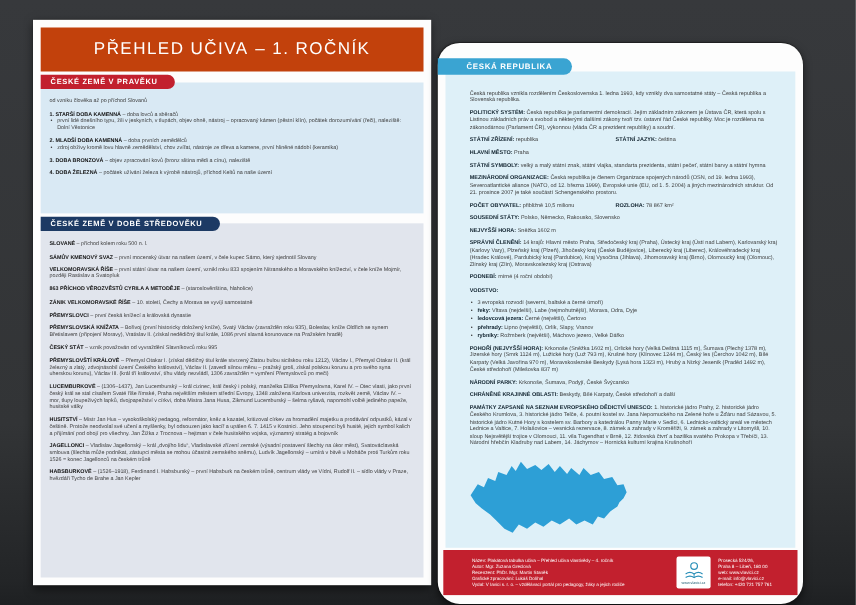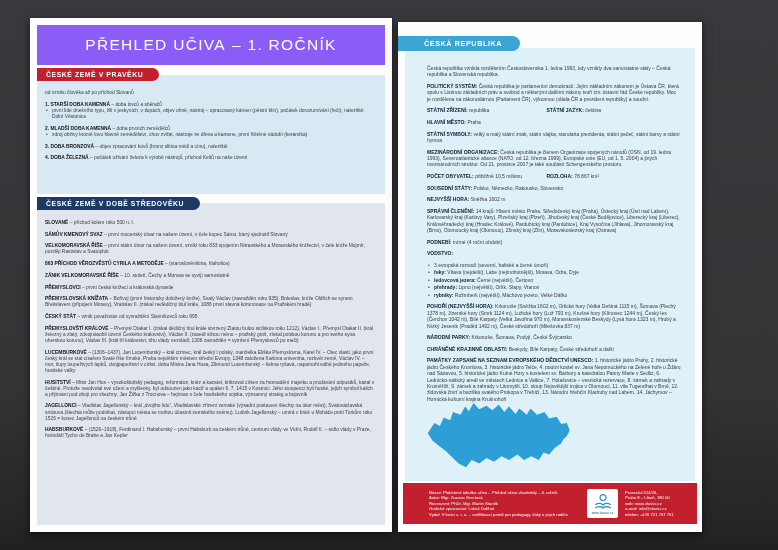--- a/index.html
+++ b/index.html
@@ -4,25 +4,25 @@
 <style>
   html,body{margin:0;padding:0;}
   body{
     width:778px;height:550px;position:relative;overflow:hidden;
     background:linear-gradient(180deg,#37393c 0%,#323436 70%,#232527 96%,#1e2022 100%);
     font-family:"Liberation Sans","DejaVu Sans",sans-serif;
     -webkit-font-smoothing:antialiased;
   }
   .page{position:absolute;background:#fdfdfd;box-shadow:0 3px 8px rgba(0,0,0,.55),0 0 1px rgba(0,0,0,.4);}
   #left-page{left:30px;top:18px;width:362px;height:514px;}
-  #right-page{left:398px;top:22px;width:304px;height:510px;}
+  #right-page{left:398px;top:39px;width:332px;height:510px;border-radius:20px;}
 
   
   .title-band{
-    position:absolute;left:7px;right:7px;top:7px;height:40px;background:#8b5cf6;
+    position:absolute;left:7px;right:7px;top:7px;height:40px;background:#c2410c;
     color:#fff;display:flex;align-items:center;justify-content:center;
     font-size:15.5px;letter-spacing:1.3px;white-space:nowrap;
   }
   .title-band .t-light{font-weight:400;margin:0 3px;}
   .title-band .t-bold{font-weight:800;margin:0 3px;}
 
   .pill{
     position:absolute;left:7px;height:13px;line-height:13px;color:#fff;
     font-size:6.8px;font-weight:bold;letter-spacing:.6px;
     padding:0 16px 0 9px;border-radius:0 7px 7px 0;z-index:3;white-space:nowrap;

